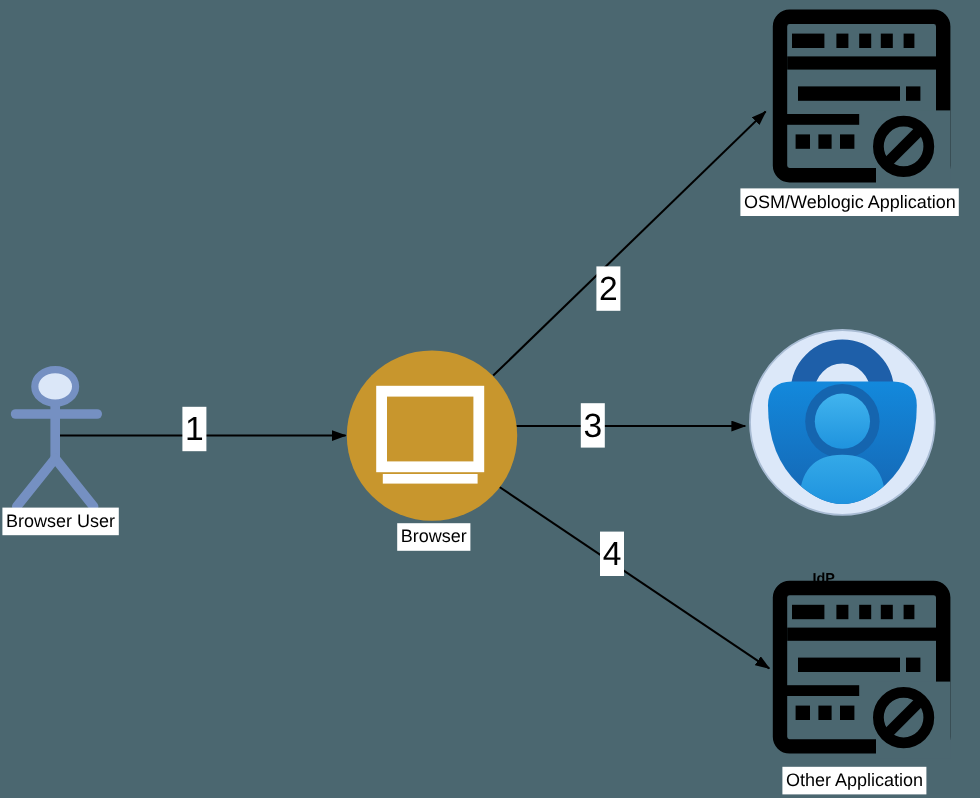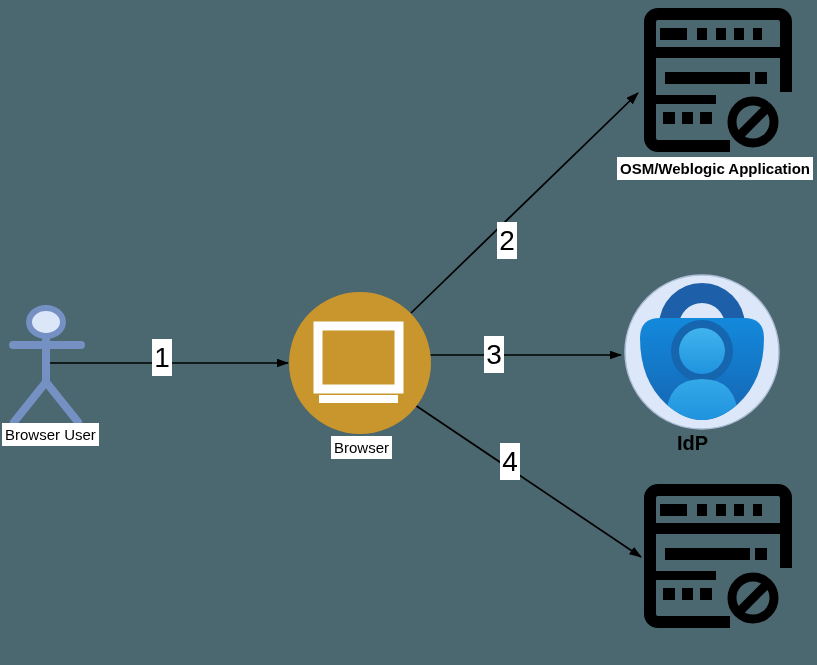--- a/index.html
+++ b/index.html
@@ -17,23 +17,24 @@
     color:#000000;
     font-size:15px;
     line-height:19px;
     padding:2px 3px;
     white-space:nowrap;
   }
   .idp-label{
     position:absolute;
     background:transparent;
     color:#000000;
-    font-size:20px;
+    font-size:12px;
     font-weight:bold;
     white-space:nowrap;
+    margin-top:43px;
   }
   .num-label{
     position:absolute;
     background:#ffffff;
     color:#000000;
     font-size:28px;
     text-align:center;
     width:20px;height:37px;
     line-height:37px;
   }
@@ -140,24 +141,25 @@
 
     <g>
       <use href="#srv" x="644" y="484"></use>
     </g>
   </svg>
 
   <div class="node-label" style="left:2px;top:423px;">Browser User</div>
 
   <div class="node-label" style="left:331px;top:436px;">Browser</div>
 
-  <div class="node-label" style="left:617px;top:157px;font-weight:bold;">OSM/Weblogic Application</div>
+  <div class="node-label" style="left:617px;top:157px;">OSM/Weblogic Application</div>
 
   <div class="idp-label" style="left:677px;top:432px;">IdP</div>
 
+  <div class="node-label" style="left:652px;top:639px;">Other Application</div>
 
   <div class="num-label" style="left:152px;top:339px;">1</div>
 
   <div class="num-label" style="left:497px;top:222px;">2</div>
 
   <div class="num-label" style="left:484px;top:336px;">3</div>
 
   <div class="num-label" style="left:500px;top:443px;">4</div>
 
 </div>

